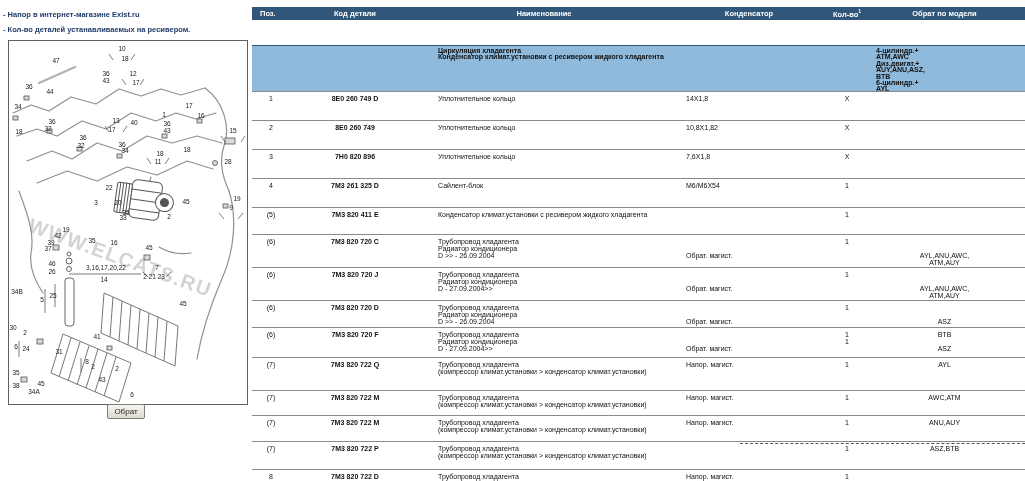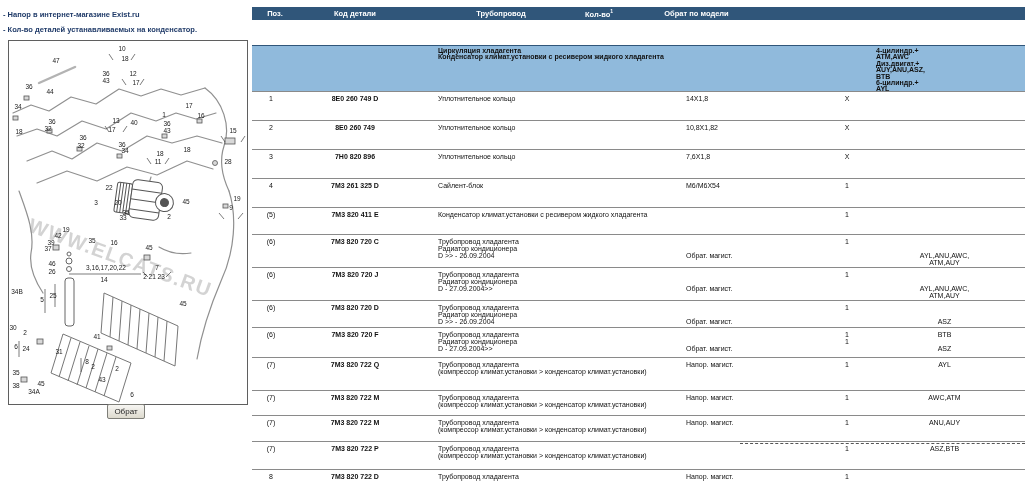--- a/index.html
+++ b/index.html
@@ -20,21 +20,21 @@
   #back-btn{
     position:absolute;left:107px;top:404px;width:38px;height:15px;box-sizing:border-box;
     background:linear-gradient(#f7f6f3,#dddace);border:1px solid #7e7e78;border-radius:2px;
     font-size:8px;line-height:12px;text-align:center;color:#222;cursor:pointer;
   }
 
   
   #parts-table{position:absolute;left:252px;top:7px;width:773px;}
   #table-header{height:13px;background:var(--header_bg,#30567a);display:flex;align-items:center;color:#fff;font-size:7.5px;font-weight:bold;}
   #table-header .th{text-align:center;box-sizing:border-box;white-space:nowrap;}
-  #table-header .th.left{text-align:center;padding-left:8px;}
+  #table-header .th.left{text-align:left;padding-left:8px;}
   #table-header sup{font-size:5px;}
   #header-gap{height:25px;background:#fff;}
   #section-band{border-top:1px solid var(--header_bg,#30567a);background:var(--section_bg,#90badc);height:45px;display:flex;font-size:7px;font-weight:bold;box-sizing:content-box;}
   #section-band .cell{box-sizing:border-box;padding-top:2px;}
   #section-band .ln{height:6.4px;line-height:6.4px;white-space:nowrap;}
   .row{display:flex;border-top:1px solid #8a8a8a;box-sizing:border-box;padding-top:3px;font-size:7px;background:#fff;}
   .row .c{box-sizing:border-box;overflow:visible;}
   .row .ln{height:7px;line-height:7px;white-space:nowrap;}
   .c-pos{text-align:center;}
   .c-code{text-align:center;font-weight:bold;}
@@ -43,21 +43,21 @@
   .c-qty{text-align:center;}
   .c-model{text-align:center;}
 
   
   #dash-line{position:absolute;left:740px;top:443px;width:285px;height:0;border-top:1px dashed #555;}
 </style>
 </head>
 <body>
 
 <div id="note1" class="topnote">- Напор в интернет-магазине Exist.ru</div>
-<div id="note2" class="topnote">- Кол-во деталей устанавливаемых на конденсатор.</div>
+<div id="note2" class="topnote">- Кол-во деталей устанавливаемых на ресивером.</div>
 
 <div id="diagram-box">
   <svg id="diagram-svg" viewBox="0 0 238 363" width="238" height="363">
     <text id="watermark" transform="translate(18,190) rotate(20)">WWW.ELCATS.RU</text>
     <g stroke="#909090" fill="none" stroke-width="1.2" stroke-linejoin="round" stroke-linecap="round">
       <path d="M30,42 L66,26" stroke-width="2.4" stroke="#b3b3b3"></path>
       <path d="M4,72 L22,64 40,70 62,56 87,63 110,48 132,55 152,48 172,54 196,47"></path>
       <path d="M8,95 L28,88 48,95 73,80 97,88 122,72 147,80 167,72 187,78 207,72"></path>
       <path d="M18,120 L43,110 63,118 88,102 113,110 138,95 163,102 188,95 213,102"></path>
       <path d="M28,142 L58,130 88,140 118,126 148,134 178,120 204,128"></path>
@@ -212,21 +212,22 @@
       </g>
   </svg>
 </div>
 
 <button id="back-btn">Обрат</button>
 
 <div id="parts-table">
   <div id="table-header">
       <div class="th left" style="width: 38px;">Поз.</div>
       <div class="th" style="width: 130px;">Код детали</div>
-      <div class="th" style="width: 162px;">Трубопровод</div>
+      <div class="th" style="width: 248px;">Наименование</div>
+      <div class="th" style="width: 162px;">Конденсатор</div>
       <div class="th" style="width: 34px;"><span>Кол-во</span><sup>1</sup></div>
       <div class="th" style="width: 161px;">Обрат по модели</div>
     </div>
   <div id="header-gap"></div>
   <div id="section-band">
       <div class="cell" style="width: 168px;"></div>
       <div class="cell" style="width: 248px; padding-left: 18px;">
         <div class="ln">Циркуляция хладагента</div>
         <div class="ln">Конденсатор климат.установки с ресивером жидкого хладагента</div>
       </div>

